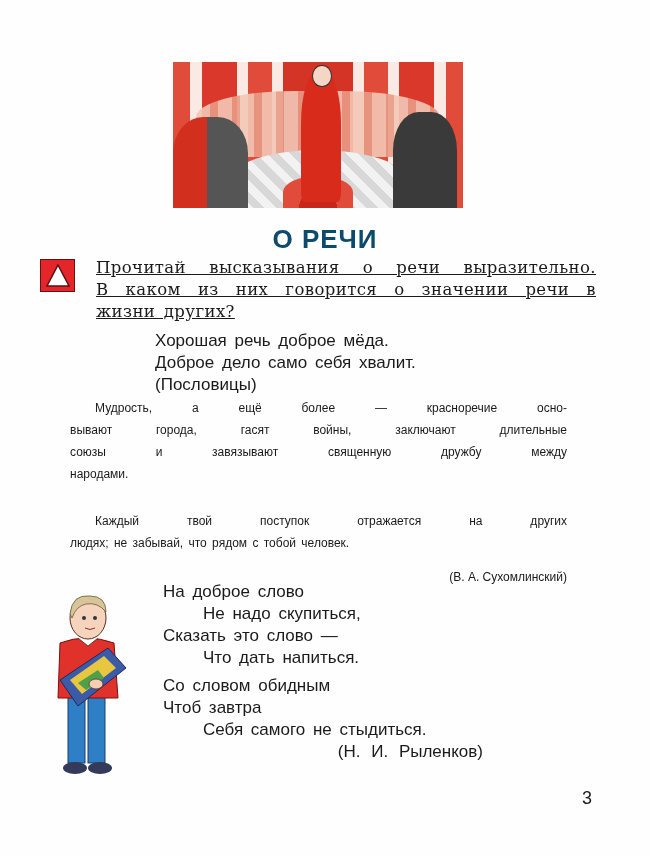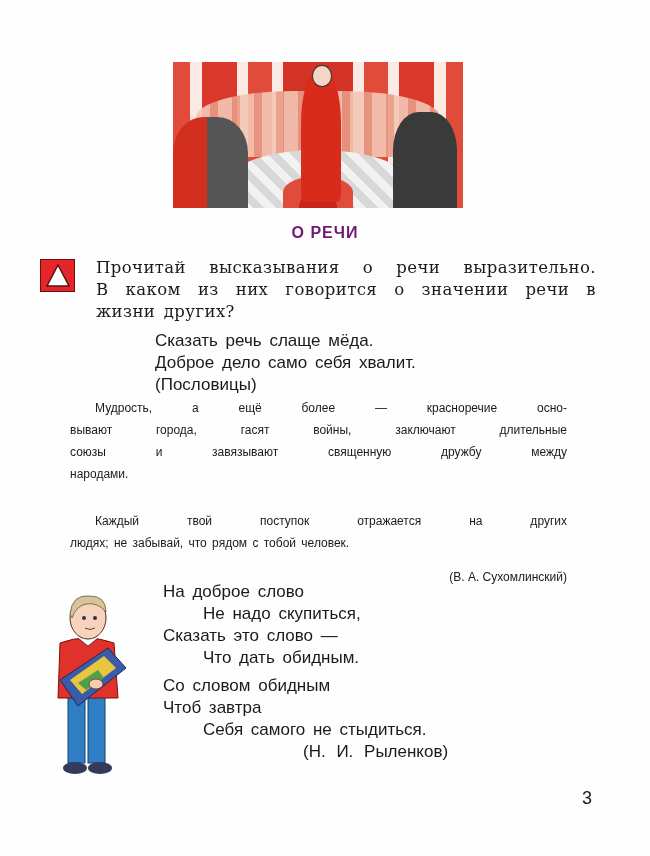--- a/index.html
+++ b/index.html
@@ -43,31 +43,32 @@
     background:linear-gradient(90deg,#d32f1f 0 45%, #555 45% 100%);
     border-radius:40% 40% 0 0;
   }
   .illu-right-figure {
     position:absolute; right:2%; top:34%; width:22%; height:66%;
     background:#3a3a3a; border-radius:40% 40% 0 0;
   }
 
   .title {
     position:absolute; left:0; width:650px; top:224px; text-align:center;
-    font-weight:bold; font-size:16px; letter-spacing:1px; color:#701a75;
+    font-weight:bold; font-size:26px; letter-spacing:1px; color:#0c4a6e;
   }
   .task-icon {
     position:absolute; left:40px; top:259px; width:35px; height:33px;
     background:#e4262b; border:1px solid #6b1010; box-sizing:border-box;
   }
   .task-icon svg { position:absolute; left:5px; top:4px; }
   .task {
     position:absolute; left:96px; top:257px; width:500px;
     font-family:"DejaVu Serif", serif; font-size:16.5px; line-height:22px;
     text-align:justify;
+    text-decoration:underline;
   }
   .task-line { display:block; text-align-last:justify; white-space:nowrap; letter-spacing:0.4px; word-spacing:3px;}
   .task-line.last { text-align-last:left; }
 
   .proverbs {
     position:absolute; left:155px; top:330px; width:325px;
     font-size:17px; line-height:22px;
   }
   .proverbs .line { display:block; white-space:nowrap; word-spacing:3px; }
   .proverbs .attr { display:block; }
@@ -81,21 +82,21 @@
   .para .line.last { text-align-last:left; }
   .para .attr { display:block; text-align:right; margin-top:6px; }
   .para2 .attr { margin-top:12px; }
 
   .poem {
     position:absolute; left:163px; width:320px;
     font-size:17px; line-height:22px;
   }
   .poem .line { display:block; white-space:nowrap; word-spacing:3px; }
   .poem .line.indent { padding-left:40px; }
-  .poem .attr { display:block; padding-left:140px; word-spacing:6px; }
+  .poem .attr { display:block; padding-left:140px; word-spacing:6px;text-align:right; }
 
   .boy { position:absolute; left:38px; top:588px; width:100px; height:190px; }
 
   .page-number {
     position:absolute; left:582px; top:788px; font-size:18px;
   }
 </style>
 </head>
 <body>
 
@@ -116,21 +117,21 @@
     <polygon points="12,1 23,22 1,22" fill="#ffffff" stroke="#5a1010" stroke-width="1.5"></polygon>
   </svg>
 </div>
 <div class="task">
   <span class="task-line">Прочитай высказывания о речи выразительно.</span>
   <span class="task-line">В каком из них говорится о значении речи в</span>
   <span class="task-line last">жизни других?</span>
 </div>
 
 <div class="proverbs">
-  <span class="line">Сказать речь слаще мёда.</span>
+  <span class="line">Хорошая речь доброе мёда.</span>
   <span class="line">Доброе дело само себя хвалит.</span>
   <span class="attr">(Пословицы)</span>
 </div>
 
 <div class="para" style="top:397px;">
   <span class="line first">Мудрость, а ещё более — красноречие осно-</span>
   <span class="line">вывают города, гасят войны, заключают длительные</span>
   <span class="line">союзы и завязывают священную дружбу между</span>
   <span class="line last">народами.</span>
 </div>
@@ -138,21 +139,21 @@
 <div class="para para2" style="top:510px;">
   <span class="line first">Каждый твой поступок отражается на других</span>
   <span class="line last">людях; не забывай, что рядом с тобой человек.</span>
   <span class="attr">(В. А. Сухомлинский)</span>
 </div>
 
 <div class="poem" style="top:581px;">
   <span class="line">На доброе слово</span>
   <span class="line indent">Не надо скупиться,</span>
   <span class="line">Сказать это слово —</span>
-  <span class="line indent">Что дать обидным.</span>
+  <span class="line indent">Что дать напиться.</span>
 </div>
 
 <div class="poem" style="top:675px;">
   <span class="line">Со словом обидным</span>
   <span class="line">Чтоб завтра</span>
   <span class="line indent">Себя самого не стыдиться.</span>
   <span class="attr">(Н. И. Рыленков)</span>
 </div>
 
 <div class="boy">

